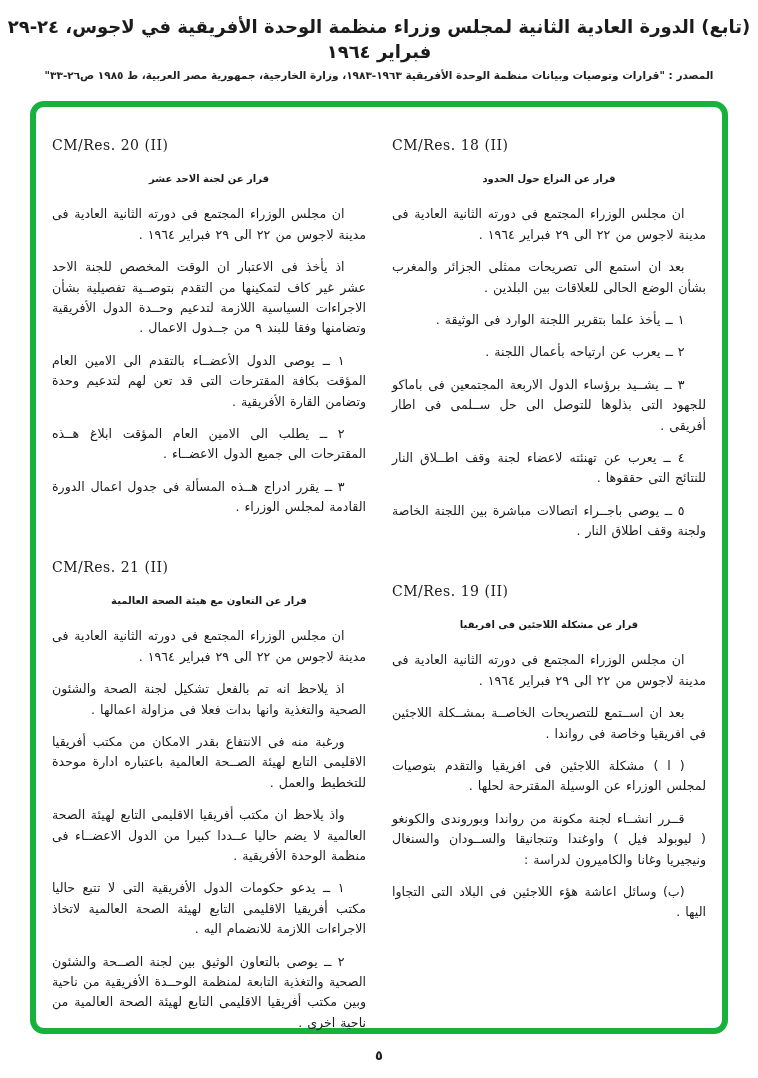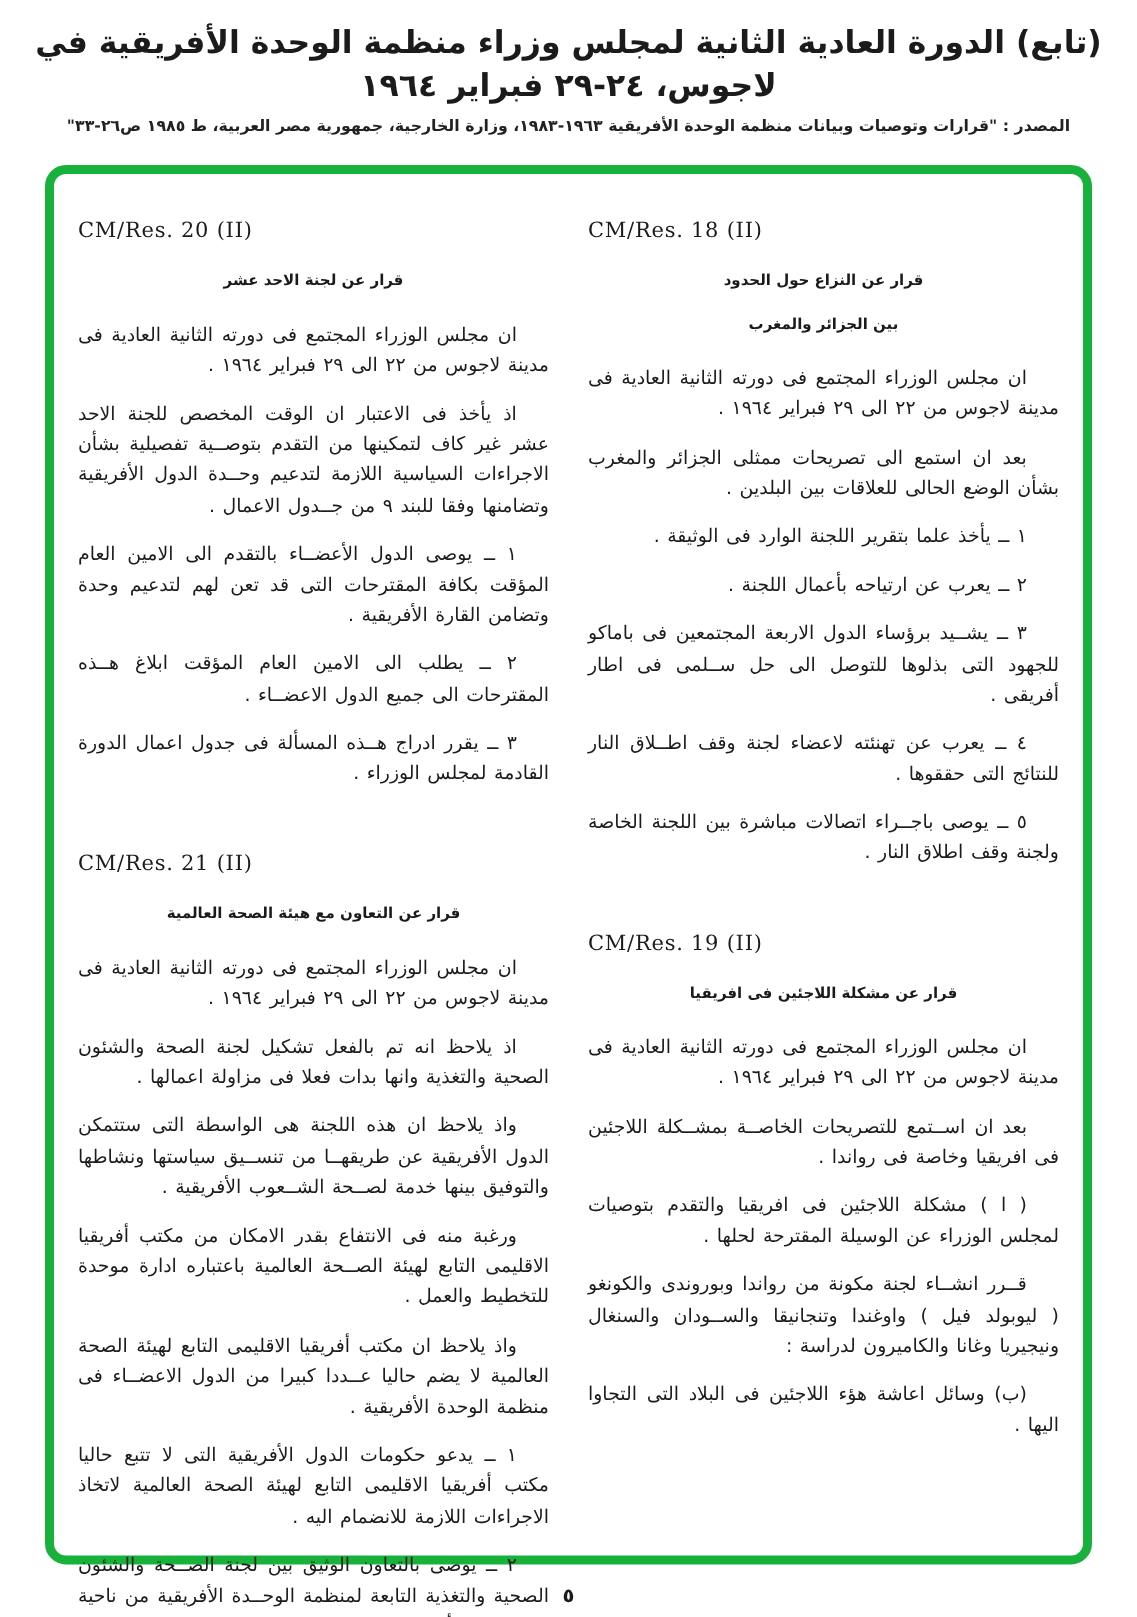--- a/index.html
+++ b/index.html
@@ -15,21 +15,21 @@
     position:relative;
     overflow:hidden;
   }
   .page-header{
     text-align:center;
     padding-top:14px;
     direction:rtl;
   }
   .doc-title{
     font-weight:bold;
-    font-size:21px;
+    font-size:18px;
     letter-spacing:0;
     line-height:1.4;
   }
   .doc-source{
     font-weight:bold;
     font-size:10.5px;
     margin-top:5px;
     color:#222;
   }
   .frame{
@@ -95,21 +95,20 @@
 </header>
 
 <div class="frame">
   <div class="columns">
 
     <div class="col">
 
       <section class="res-section">
         <div class="res-id">CM/Res. 18  (II)</div>
         <h3 class="res-heading">قرار عن النزاع حول الحدود</h3>
-        <h3 class="res-heading sub">بين الجزائر والمغرب</h3>
         <p class="body-par">ان مجلس الوزراء المجتمع فى دورته الثانية العادية فى مدينة لاجوس من ٢٢ الى ٢٩ فبراير ١٩٦٤ .</p>
         <p class="body-par">بعد ان استمع الى تصريحات ممثلى الجزائر والمغرب بشأن الوضع الحالى للعلاقات بين البلدين .</p>
         <p class="body-par">١ ــ يأخذ علما بتقرير اللجنة الوارد فى الوثيقة .</p>
         <p class="body-par">٢ ــ يعرب عن ارتياحه بأعمال اللجنة .</p>
         <p class="body-par">٣ ــ يشــيد برؤساء الدول الاربعة المجتمعين فى باماكو للجهود التى بذلوها للتوصل الى حل ســلمى فى اطار أفريقى .</p>
         <p class="body-par">٤ ــ يعرب عن تهنئته لاعضاء لجنة وقف اطــلاق النار للنتائج التى حققوها .</p>
         <p class="body-par">٥ ــ يوصى باجــراء اتصالات مباشرة بين اللجنة الخاصة ولجنة وقف اطلاق النار .</p>
       </section>
 
       <section class="res-section">
@@ -134,21 +133,20 @@
         <p class="body-par">١ ــ يوصى الدول الأعضــاء بالتقدم الى الامين العام المؤقت بكافة المقترحات التى قد تعن لهم لتدعيم وحدة وتضامن القارة الأفريقية .</p>
         <p class="body-par">٢ ــ يطلب الى الامين العام المؤقت ابلاغ هــذه المقترحات الى جميع الدول الاعضــاء .</p>
         <p class="body-par">٣ ــ يقرر ادراج هــذه المسألة فى جدول اعمال الدورة القادمة لمجلس الوزراء .</p>
       </section>
 
       <section class="res-section">
         <div class="res-id">CM/Res. 21  (II)</div>
         <h3 class="res-heading">قرار عن التعاون مع هيئة الصحة العالمية</h3>
         <p class="body-par">ان مجلس الوزراء المجتمع فى دورته الثانية العادية فى مدينة لاجوس من ٢٢ الى ٢٩ فبراير ١٩٦٤ .</p>
         <p class="body-par">اذ يلاحظ انه تم بالفعل تشكيل لجنة الصحة والشئون الصحية والتغذية وانها بدات فعلا فى مزاولة اعمالها .</p>
-        <p class="body-par">واذ يلاحظ ان هذه اللجنة هى الواسطة التى ستتمكن الدول الأفريقية عن طريقهــا من تنســيق سياستها ونشاطها والتوفيق بينها خدمة لصــحة الشــعوب الأفريقية .</p>
         <p class="body-par">ورغبة منه فى الانتفاع بقدر الامكان من مكتب أفريقيا الاقليمى التابع لهيئة الصــحة العالمية باعتباره ادارة موحدة للتخطيط والعمل .</p>
         <p class="body-par">واذ يلاحظ ان مكتب أفريقيا الاقليمى التابع لهيئة الصحة العالمية لا يضم حاليا عــددا كبيرا من الدول الاعضــاء فى منظمة الوحدة الأفريقية .</p>
         <p class="body-par">١ ــ يدعو حكومات الدول الأفريقية التى لا تتبع حاليا مكتب أفريقيا الاقليمى التابع لهيئة الصحة العالمية لاتخاذ الاجراءات اللازمة للانضمام اليه .</p>
         <p class="body-par">٢ ــ يوصى بالتعاون الوثيق بين لجنة الصــحة والشئون الصحية والتغذية التابعة لمنظمة الوحــدة الأفريقية من ناحية وبين مكتب أفريقيا الاقليمى التابع لهيئة الصحة العالمية من ناحية اخرى .</p>
       </section>
 
     </div>
 
   </div>
 </div>

